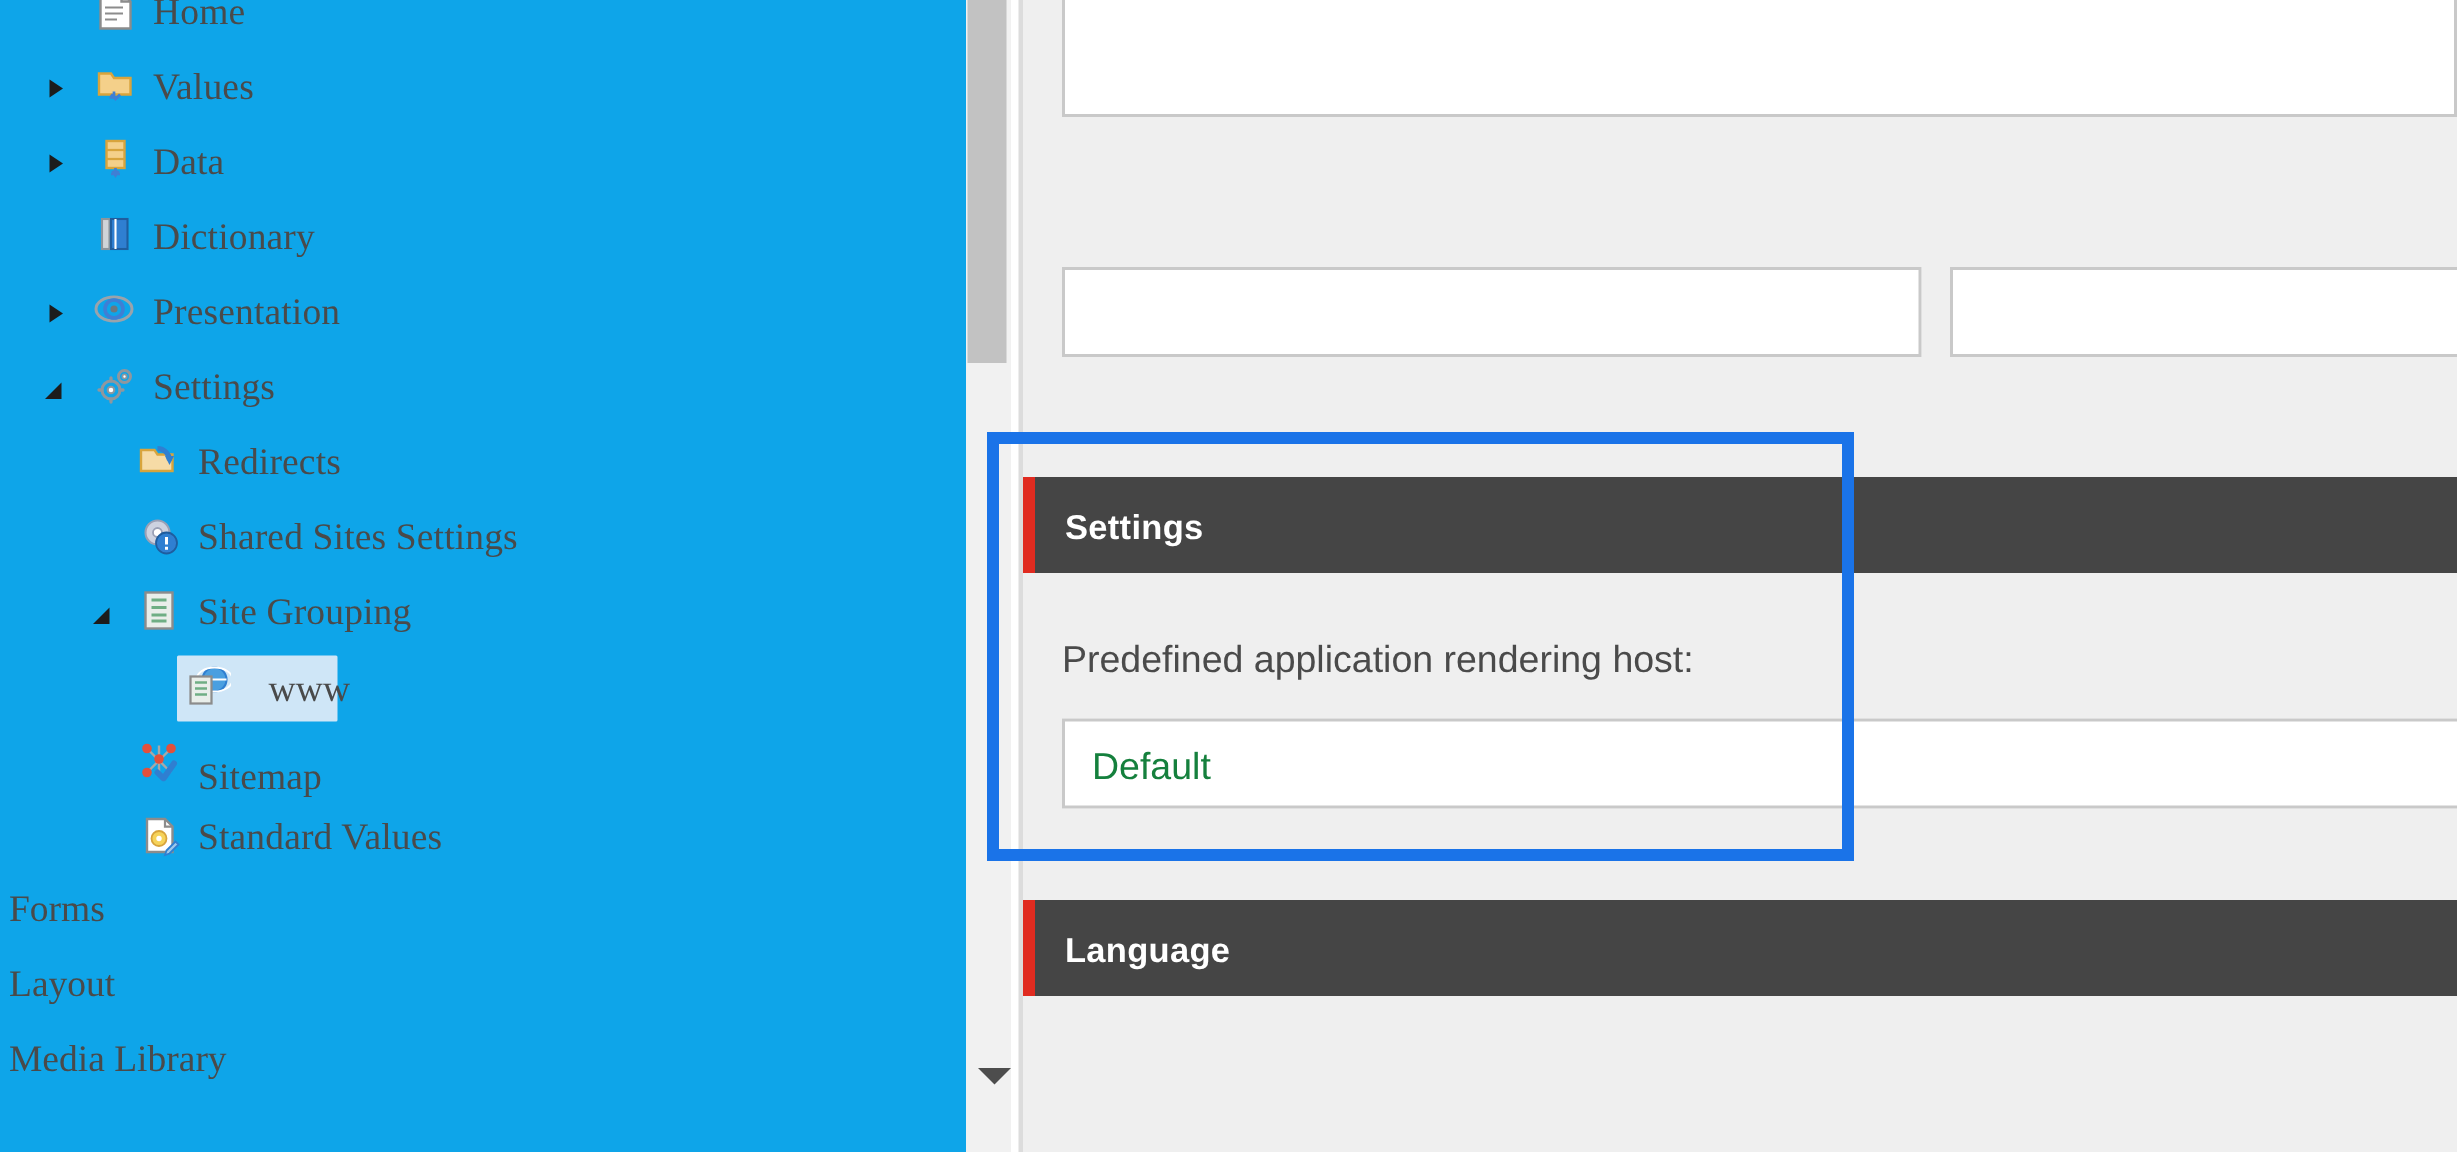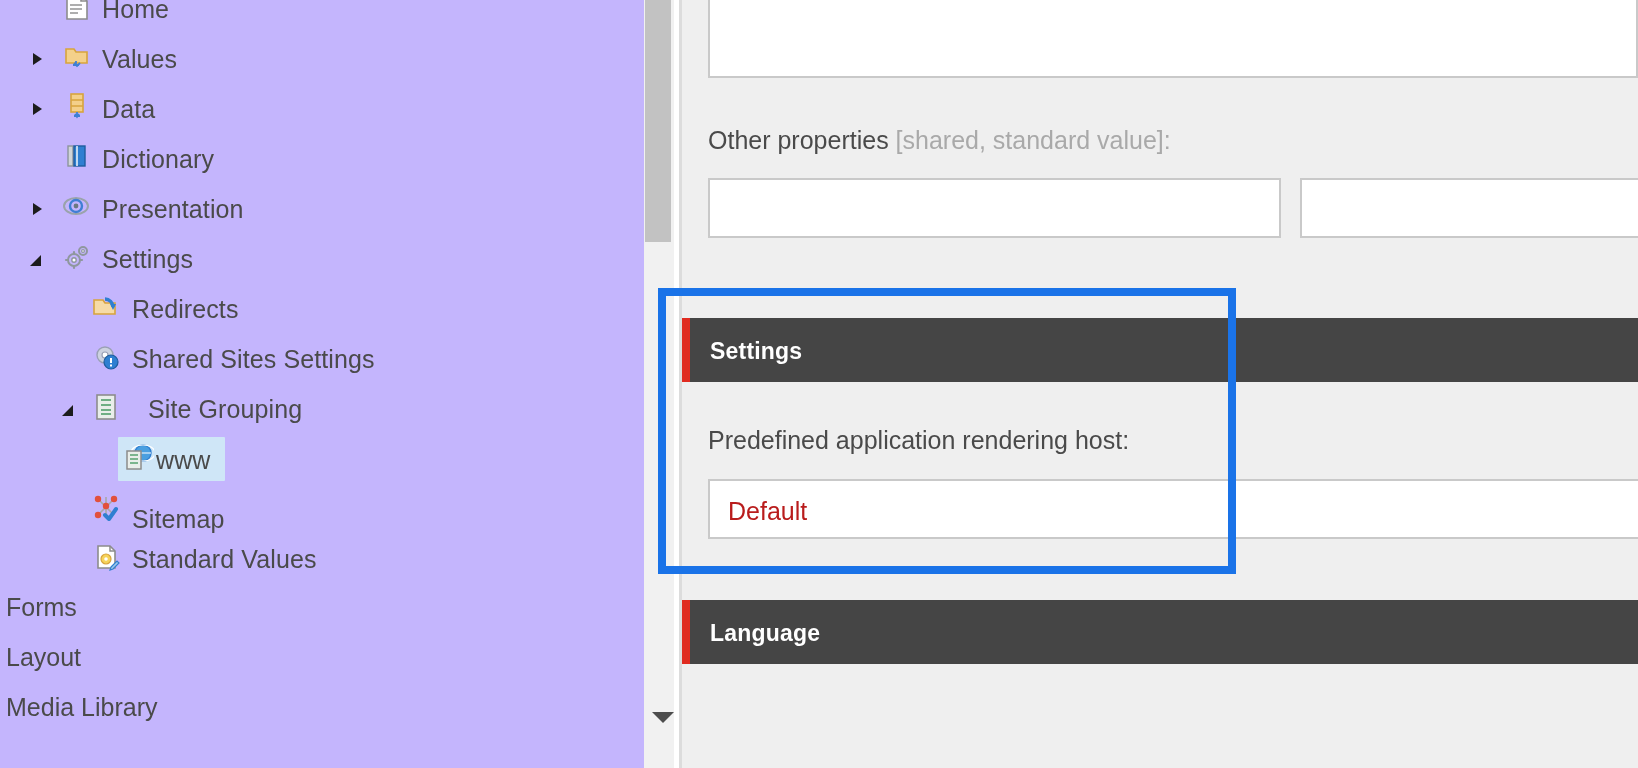--- a/index.html
+++ b/index.html
@@ -19,22 +19,23 @@
     overflow: hidden;
   }
 
   
   .tree-panel {
     position: absolute;
     left: 0;
     top: 0;
     width: 667px;
     height: 768px;
-    background: #c4b5fd;
+    background: #0ea5e9;
     overflow: hidden;
+    font-family: Liberation Serif, serif;
   }
 
   .tree-row {
     position: absolute;
     left: 0;
     height: 50px;
     display: flex;
     align-items: center;
     white-space: nowrap;
   }
@@ -148,21 +149,21 @@
   .field-box {
     position: absolute;
     background: #ffffff;
     border: 2px solid #c9c9c9;
     box-sizing: border-box;
   }
 
   .field-text {
     position: absolute;
     font-size: 25px;
-    color: #b91c1c;
+    color: #15803d;
   }
 
   .prop-label {
     position: absolute;
     font-size: 25px;
     color: #4a4a4a;
     white-space: nowrap;
   }
   .prop-label .muted {
     color: #a9a9a9;
@@ -333,38 +334,38 @@
         <svg width="24" height="28" viewBox="0 0 24 28">
           <rect x="3" y="2" width="18" height="24" fill="#e9eeea" stroke="#8c8c8c" stroke-width="1.6"></rect>
           <g stroke="#6fae84" stroke-width="2">
             <line x1="7" y1="7" x2="17" y2="7"></line>
             <line x1="7" y1="12" x2="17" y2="12"></line>
             <line x1="7" y1="17" x2="17" y2="17"></line>
             <line x1="7" y1="21" x2="17" y2="21"></line>
           </g>
         </svg>
       </span>
-      <span class="tree-label" style="left:148px; top:11px;">Site Grouping</span>
+      <span class="tree-label" style="left:132px; top:11px;">Site Grouping</span>
     </div>
 
     <div class="tree-row selected" style="top:434px;">
       <span class="tree-hl" style="left:118px; top:3px; width:107px;"></span>
       <span class="tree-icon" style="left:124px; top:9px;">
         <svg width="30" height="28" viewBox="0 0 30 28">
           <circle cx="19" cy="10" r="8" fill="#4a9fe0" stroke="#2f7fd1" stroke-width="1.4"></circle>
           <path d="M11 10 h16 M19 2 a12 8 0 0 1 0 16 a12 8 0 0 1 0 -16" fill="none" stroke="#ffffff" stroke-width="1.2"></path>
           <rect x="3" y="8" width="14" height="18" fill="#e9eeea" stroke="#8c8c8c" stroke-width="1.5"></rect>
           <g stroke="#6fae84" stroke-width="1.8">
             <line x1="6" y1="12" x2="14" y2="12"></line>
             <line x1="6" y1="16" x2="14" y2="16"></line>
             <line x1="6" y1="20" x2="14" y2="20"></line>
           </g>
         </svg>
       </span>
-      <span class="tree-label" style="left:156px; top:12px;">www</span>
+      <span class="tree-label" style="left:179px; top:12px;">www</span>
     </div>
 
     <div class="tree-row" style="top:484px;">
       <span class="tree-icon" style="left:92px; top:9px;">
         <svg width="28" height="28" viewBox="0 0 28 28">
           <g stroke="#a8a8a8" stroke-width="1.6" fill="none">
             <line x1="6" y1="6" x2="22" y2="22"></line>
             <line x1="22" y1="6" x2="6" y2="22"></line>
             <line x1="14" y1="4" x2="14" y2="24"></line>
           </g>
@@ -404,23 +405,20 @@
 
   <div class="panel-div1"></div>
   <div class="panel-div2"></div>
 
   <div class="content">
 
     <div class="field-box" style="left:26px; top:-12px; width:930px; height:90px;">
       <span class="field-text" style="left:18px; top:32px;"></span>
     </div>
 
-    <div class="prop-label" style="left:26px; top:126px;">
-      <span>Other properties</span><span class="muted"> [shared, standard value]:</span>
-    </div>
 
     <div class="field-box" style="left:26px; top:178px; width:573px; height:60px;">
       <span class="field-text" style="left:18px; top:16px;"></span>
     </div>
     <div class="field-box" style="left:618px; top:178px; width:360px; height:60px;">
       <span class="field-text" style="left:18px; top:16px;"></span>
     </div>
 
     <div class="section-header" style="left:-4px; top:318px; width:962px; height:64px;">
       <span class="section-accent"></span>

